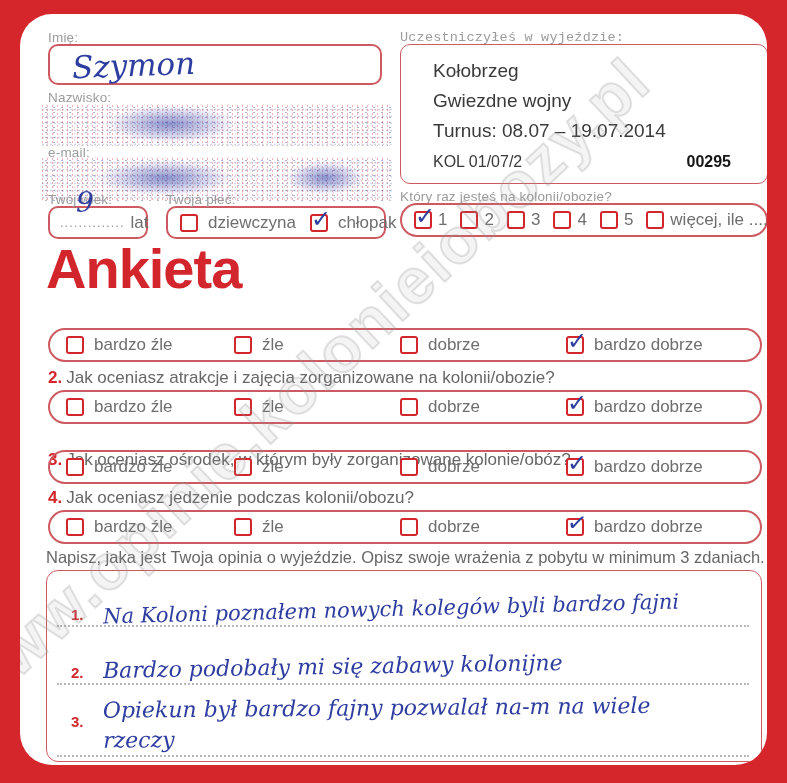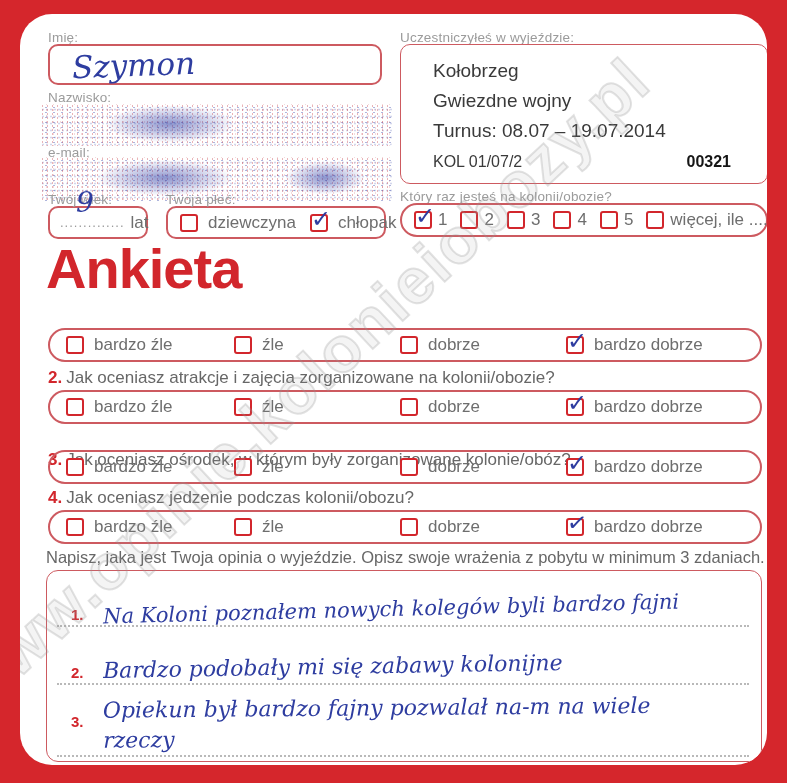--- a/index.html
+++ b/index.html
@@ -72,29 +72,29 @@
     <span class="cb">
         <span class="mark"></span>
       </span>
     <span class="optlbl">dziewczyna</span>
     <span class="cb" style="margin-left:14px;">
         <span class="mark">✓</span>
       </span>
     <span class="optlbl">chłopak</span>
   </div>
 
-  <div class="abs lbl" style="left:380px;top:16px;">Uczestniczyłeś w wyjeździe:</div>
+  <div class="abs lbl" style="left:380px;top:16px;font-family:Liberation Mono, monospace;">Uczestniczyłeś w wyjeździe:</div>
   <div class="abs rbox" style="left:380px;top:30px;width:368px;height:140px;border-width:1.5px;">
     <div class="abs" style="left:32px;top:11px;">
       <div class="trip-line">Kołobrzeg</div>
       <div class="trip-line">Gwiezdne wojny</div>
       <div class="trip-line">Turnus:  08.07 – 19.07.2014</div>
     </div>
     <div class="abs" style="left:32px;top:108px;font-size:16px;color:#3a3a3a;">KOL 01/07/2</div>
-    <div class="abs" style="right:36px;top:108px;font-size:16px;font-weight:bold;color:#151515;">00321</div>
+    <div class="abs" style="right:36px;top:108px;font-size:16px;font-weight:bold;color:#151515;">00295</div>
   </div>
 
   <div class="abs lbl" style="left:380px;top:175px;text-align:right;">Który raz jesteś na kolonii/obozie?</div>
   <div class="abs rbox" style="left:380px;top:189px;width:368px;height:34px;display:flex;align-items:center;padding:0 12px;box-sizing:border-box;border-radius:17px;">
     <span class="cb">
         <span class="mark">✓</span>
       </span>
     <span class="optlbl" style="margin-left:6px;">1</span>
     <span class="cb" style="margin-left:13px;">
         <span class="mark"></span>

